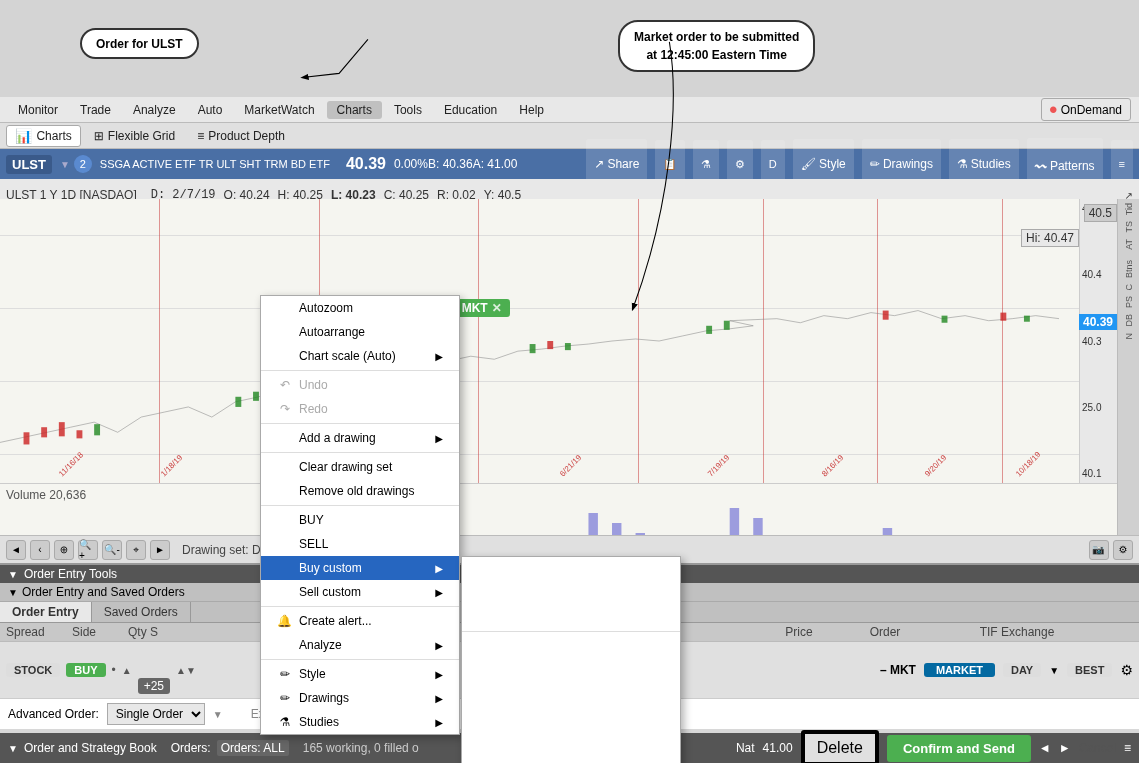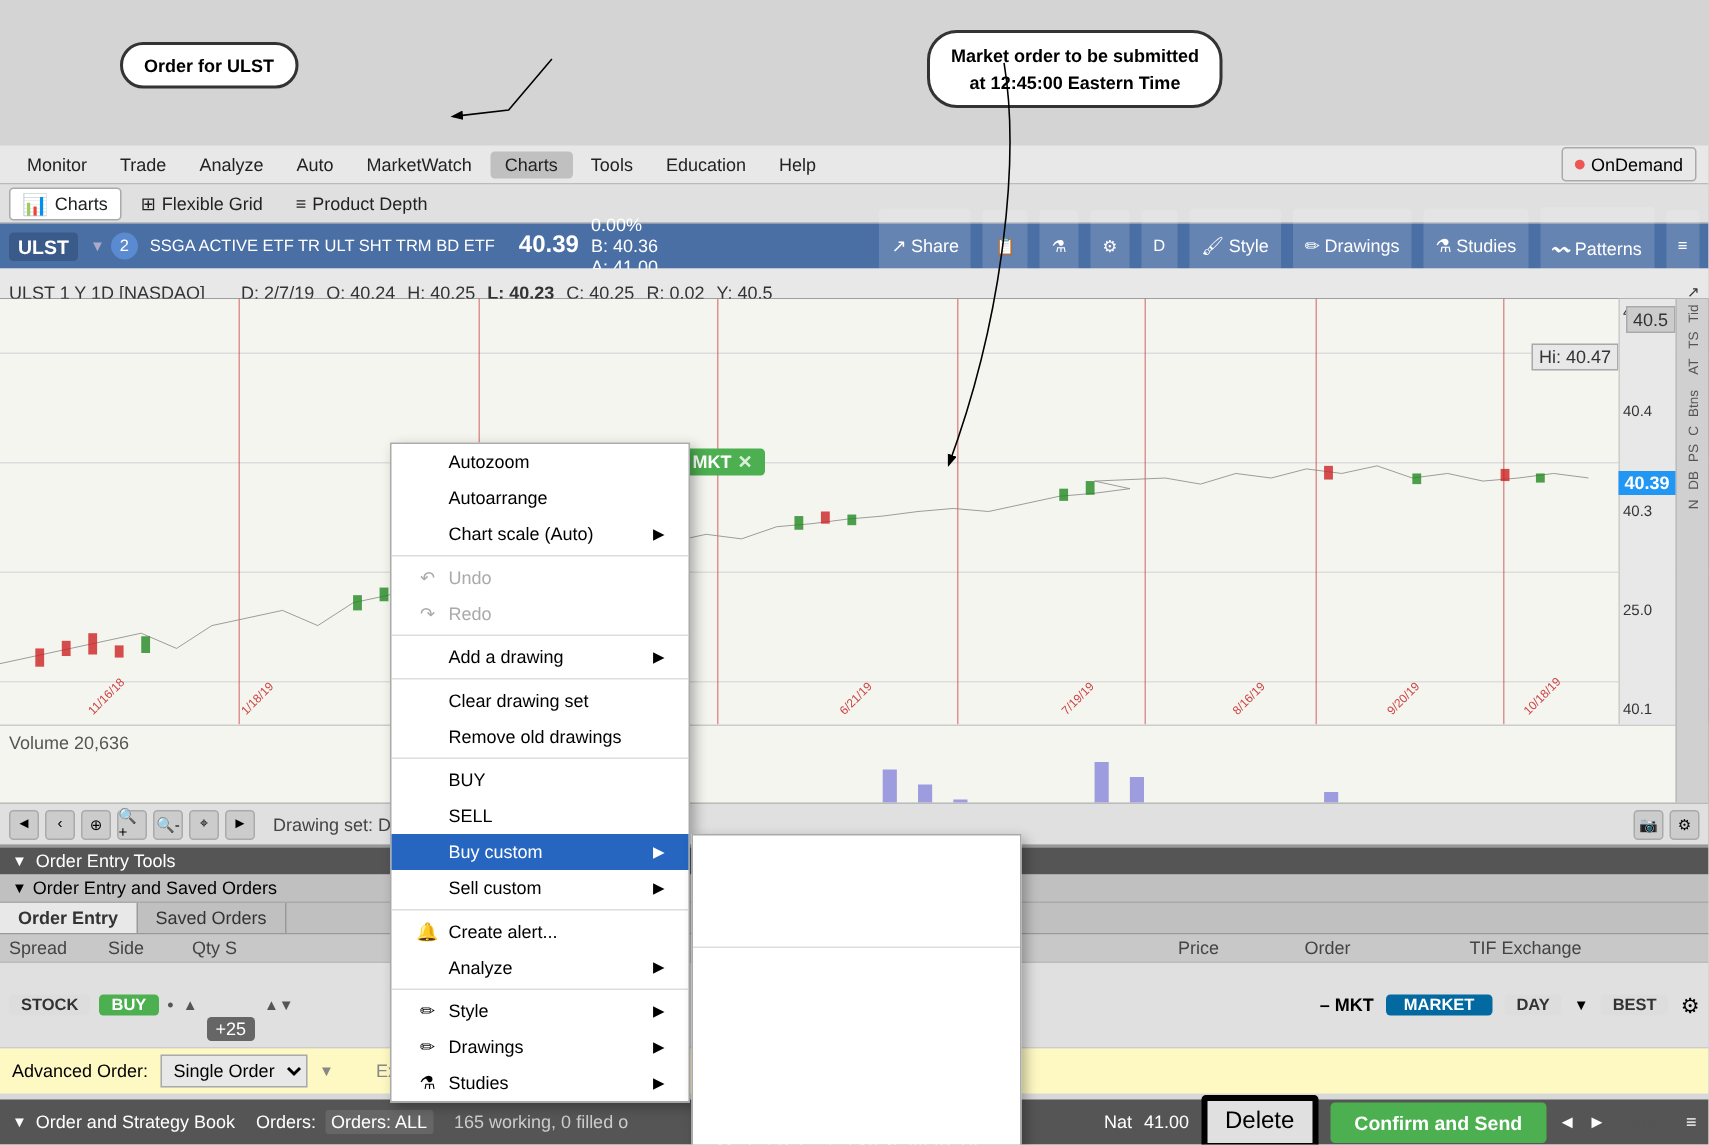--- a/index.html
+++ b/index.html
@@ -415,21 +415,21 @@
     }
     .submenu-parent {
       position: relative;
     }
 
     
     .advanced-row {
       display: flex;
       align-items: center;
       padding: 4px 8px;
-      background: #fef9c3;
+      background: #ffffff;
       gap: 8px;
       font-size: 12px;
     }
     .adv-select {
       background: #e8e8e8;
       border: 1px solid #aaa;
       padding: 2px 4px;
       font-size: 12px;
     }
 
@@ -547,21 +547,21 @@
 </div>
 
 <div class="stock-header">
   <div class="stock-symbol">ULST</div>
   <div style="display:flex; align-items:center; gap:4px;">
     <span style="color:#aac; font-size:10px;">▼</span>
     <div class="stock-badge">2</div>
   </div>
   <div style="font-size:11px;">SSGA ACTIVE ETF TR ULT SHT TRM BD ETF</div>
   <div class="stock-price">40.39</div>
-  <div style="display:flex; flex-direction:column; font-size:10px;">
+  <div style="display:flex; flex-direction:row; font-size:10px;">
     <span>0.00%</span>
     <span>B: 40.36</span>
     <span>A: 41.00</span>
   </div>
   <div class="stock-right-tools">
     <div class="stock-tool-btn">
       <span>↗</span> <span>Share</span>
     </div>
     <div class="stock-tool-btn">📋</div>
     <div class="stock-tool-btn">⚗</div>
@@ -578,21 +578,21 @@
     </div>
     <div class="stock-tool-btn">
       <span>〰</span> <span>Patterns</span>
     </div>
     <div class="stock-tool-btn">≡</div>
   </div>
 </div>
 
 <div class="chart-info-bar">
   <span>ULST 1 Y 1D [NASDAQ]</span>
-  <span style="margin-left:24px;">D: 2/7/19</span>
+  <span style="margin-left:14px;font-family:Liberation Mono, monospace;">D: 2/7/19</span>
   <span style="margin-left:8px;">O: 40.24</span>
   <span style="margin-left:8px;">H: 40.25</span>
   <span style="margin-left:8px;font-weight:bold;">L: 40.23</span>
   <span style="margin-left:8px;">C: 40.25</span>
   <span style="margin-left:8px;">R: 0.02</span>
   <span style="margin-left:8px;">Y: 40.5</span>
   <span style="margin-left:auto; font-size:10px;">↗</span>
 </div>
 
 <div class="chart-area">

